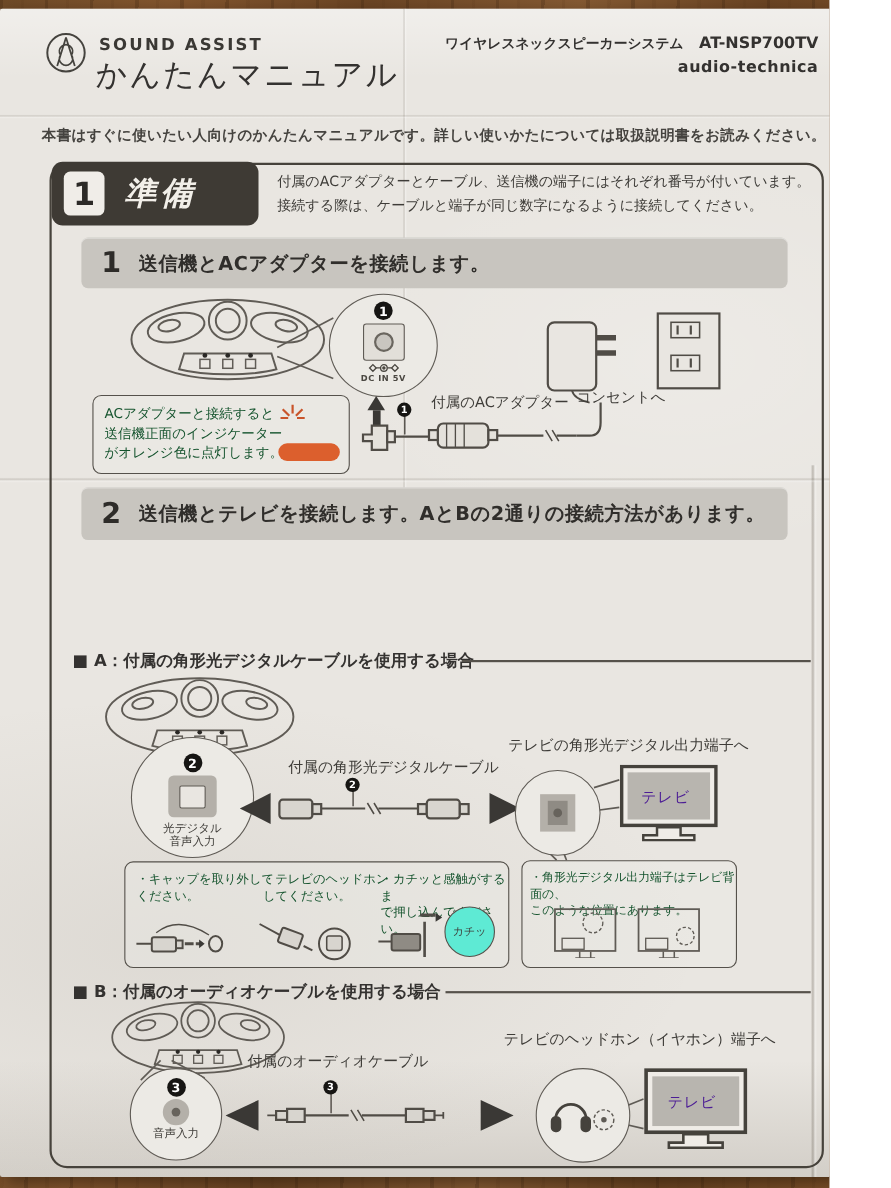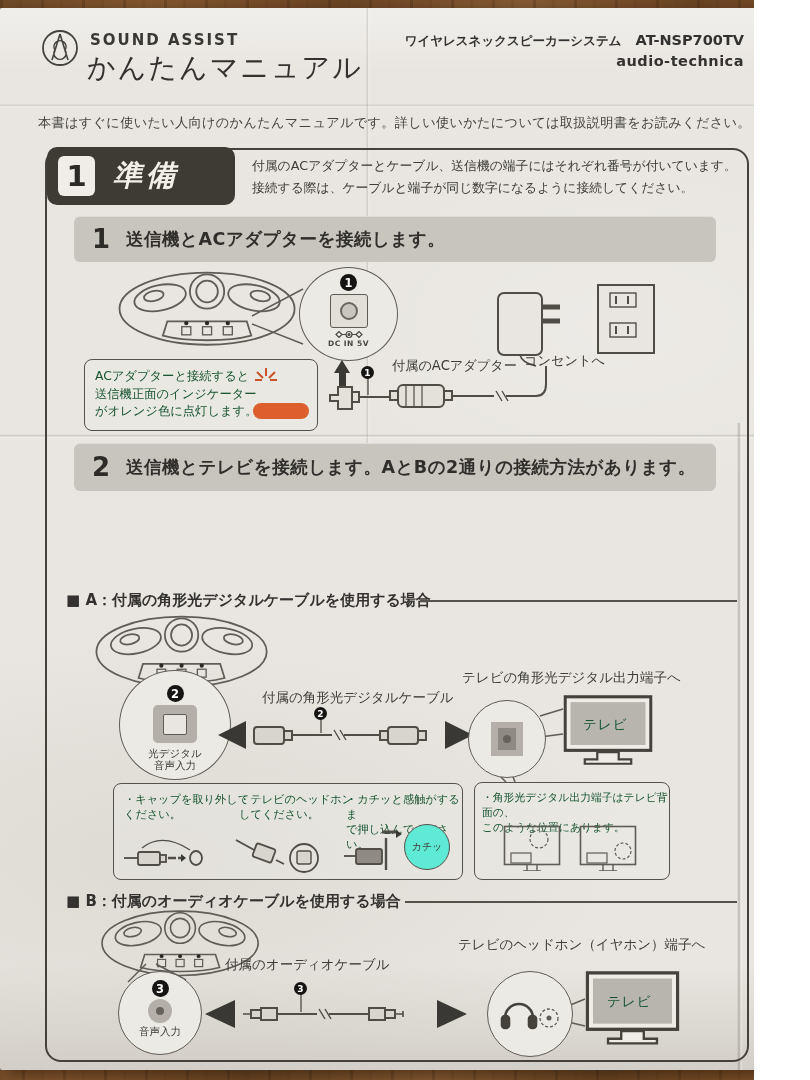--- a/index.html
+++ b/index.html
@@ -25,21 +25,21 @@
 
   .abs{position:absolute;}
 
   
   .brand-line{left:90px;top:23px;font-size:15px;font-weight:bold;letter-spacing:2px;color:#3a3834;}
   .doc-title{left:87px;top:41px;font-size:28px;color:#343230;letter-spacing:2px;}
   .prod-block{right:24px;top:24px;display:flex;gap:14px;align-items:baseline;}
   .prod-type{font-size:12.5px;font-weight:bold;color:#343230;}
   .prod-model{font-size:14.5px;font-weight:bold;color:#343230;}
   .brand-name{right:24px;top:45px;font-size:14.5px;font-weight:bold;color:#343230;letter-spacing:.5px;}
-  .intro{left:38px;top:106px;font-size:13.2px;color:#45433f;letter-spacing:.3px;}
+  .intro{left:38px;top:106px;font-size:13.2px;color:#45433f;letter-spacing:.3px;font-weight:bold;}
 
   
   .bigbox{left:45px;top:140px;width:700px;height:910px;border:2.5px solid #46423b;border-radius:16px;}
   .banner{left:47px;top:139px;width:188px;height:58px;background:#3e3a34;border-radius:10px;display:flex;align-items:center;}
   .banner-num{width:37px;height:40px;background:#f0ede8;border-radius:6px;margin-left:11px;
     display:flex;align-items:center;justify-content:center;font-size:29px;font-weight:bold;color:#2c2a27;}
   .banner-title{color:#f2efe9;font-size:29px;font-weight:bold;margin-left:18px;letter-spacing:4px;font-style:italic;}
   .banner-desc{left:252px;top:147px;font-size:12.8px;line-height:22px;color:#3e3c38;}
 
   
@@ -68,21 +68,21 @@
   .smalltxt{font-size:11.2px;line-height:15px;color:#14532d;}
 
   .dcjack{width:36px;height:32px;border:1.6px solid #5f5b55;border-radius:3px;background:#e2dfd9;
     display:flex;align-items:center;justify-content:center;}
   .dcjack i{display:block;width:14px;height:14px;border:2px solid #6a665f;border-radius:50%;background:#c9c6c0;}
   .dclabel{font-size:7.5px;font-weight:bold;color:#4a4741;letter-spacing:.5px;}
 
   .pill{width:56px;height:16px;border-radius:8px;background:#dc5f2d;}
   .uparrow{width:0;height:0;border-left:8px solid transparent;border-right:8px solid transparent;border-bottom:13px solid #3a3835;}
   .uparrow-stem{width:7px;height:24px;background:#3a3835;margin:0 auto;}
-  .tvlabel{font-size:13.5px;color:#14532d;letter-spacing:1px;}
+  .tvlabel{font-size:13.5px;color:#4c1d95;letter-spacing:1px;}
   .bubble{border:1.4px solid #55514b;border-radius:50%;background:#5eead4;display:flex;align-items:center;justify-content:center;
     font-size:10px;color:#3e3c38;}
   svg{display:block;}
 </style>
 </head>
 <body>
 
 <div class="stage">
   <div class="paper">
     <div class="crease cv1"></div>

